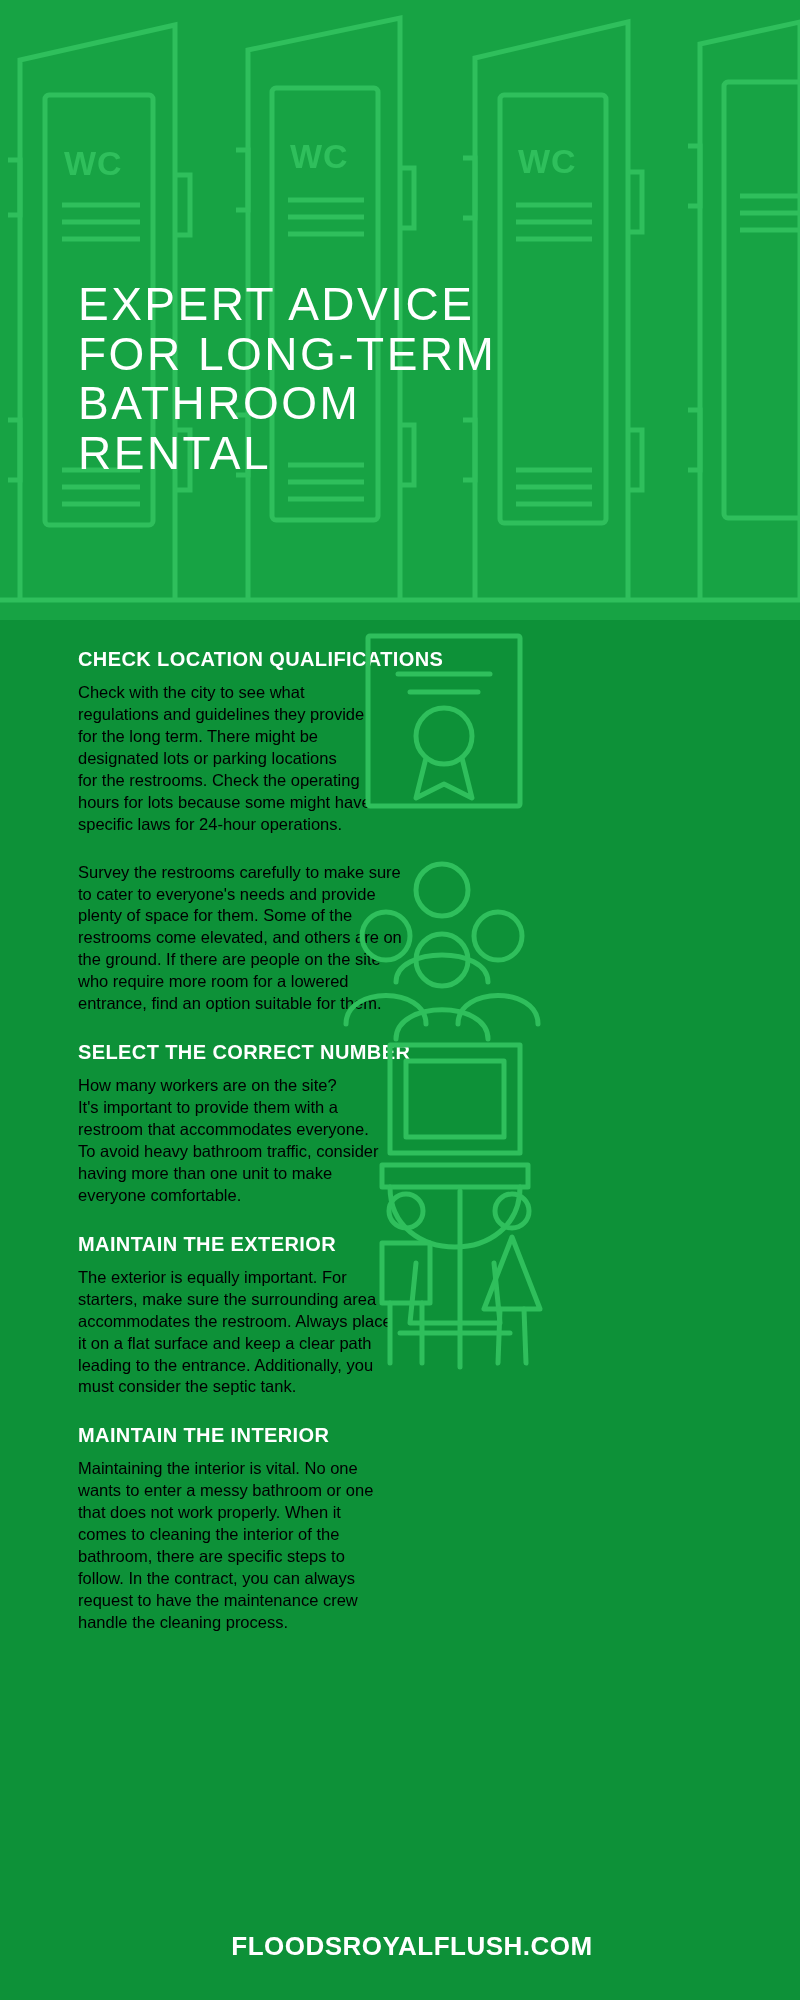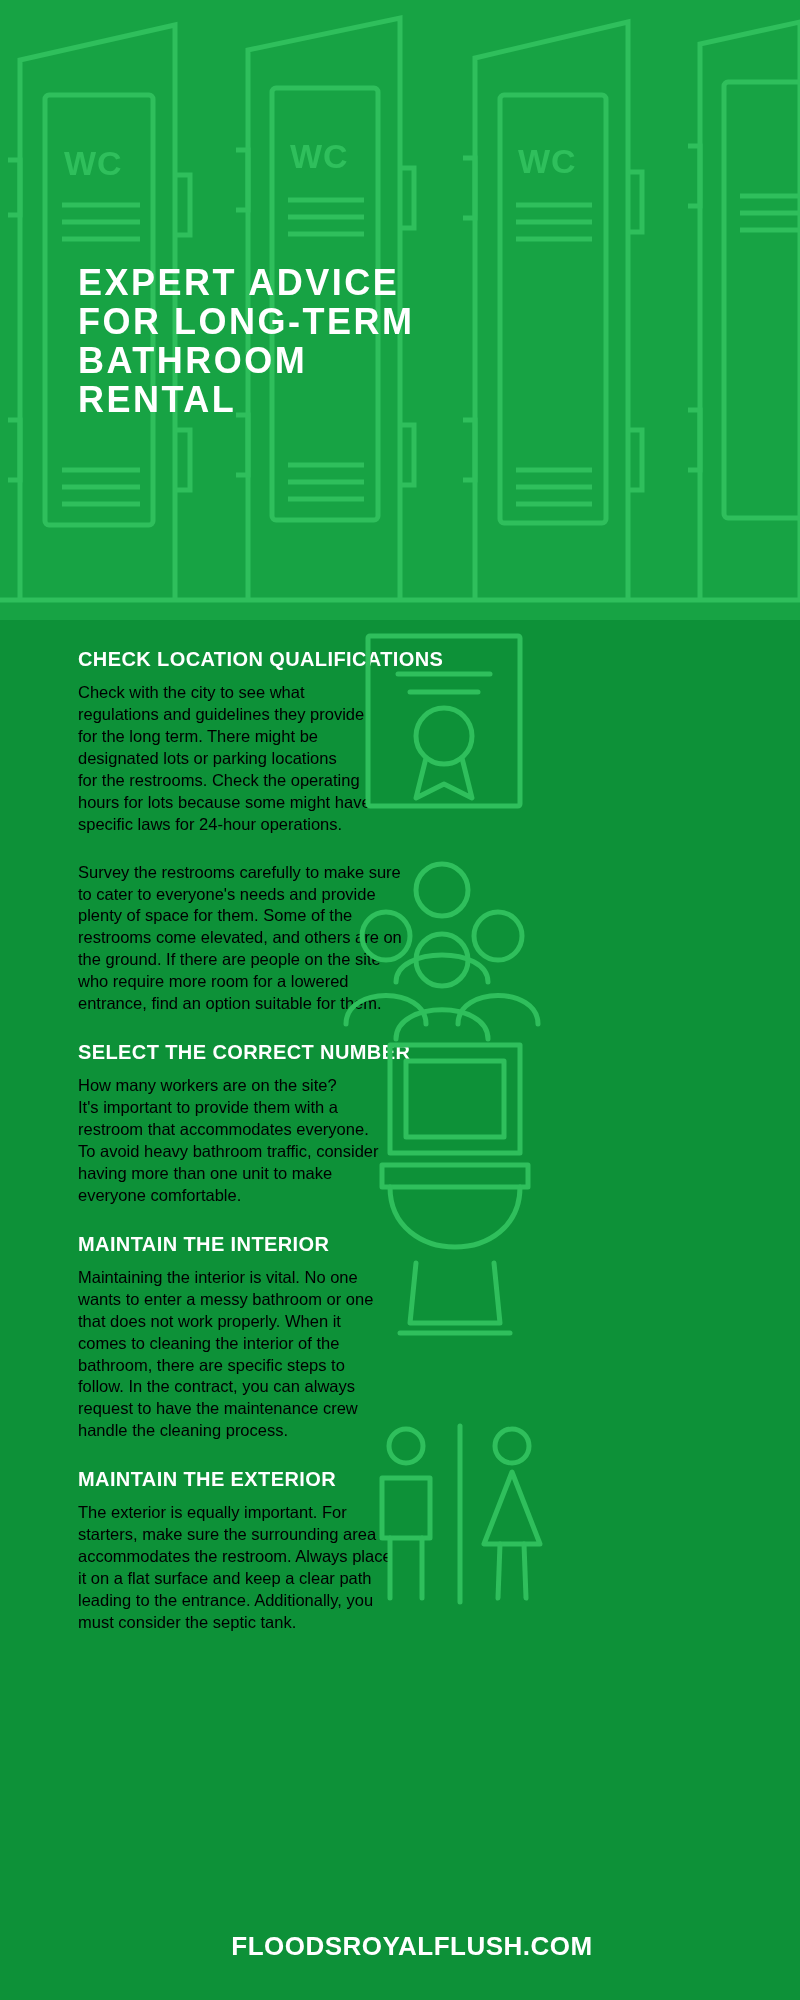--- a/index.html
+++ b/index.html
@@ -28,26 +28,26 @@
   }
   .hero-bg {
     position: absolute;
     inset: 0;
     width: 800px;
     height: 620px;
   }
   #hero-title {
     position: absolute;
     left: 78px;
-    top: 264px;
+    top: 280px;
     width: 660px;
     color: #ffffff;
-    font-size: 36px;
+    font-size: 46px;
     line-height: 1.08;
-    font-weight: bold;
+    font-weight: normal;
     letter-spacing: 2.5px;
     text-transform: uppercase;
     white-space: pre-line;
   }
 
   
   #content {
     position: relative;
     width: 660px;
     padding: 28px 0 0 0;
@@ -228,55 +228,55 @@
           <path d="M46 26 L144 26 L144 102 L46 102 Z"></path>
           <path d="M22 130 L168 130 L168 152 L22 152 Z"></path>
           <path d="M30 152 C30 232 160 232 160 152"></path>
           <path d="M56 228 L50 288 L140 288 L134 228"></path>
           <line x1="40" y1="298" x2="150" y2="298"></line>
         </g>
       </svg>
     </div>
 
     <div class="section">
+      <div class="sec-title">MAINTAIN THE EXTERIOR</div>
+      <div class="sec-body">The exterior is equally important. For
+starters, make sure the surrounding area
+accommodates the restroom. Always place
+it on a flat surface and keep a clear path
+leading to the entrance. Additionally, you
+must consider the septic tank.</div>
+      <svg class="art" style="top:-48px; right:100px;" width="200" height="200" viewBox="0 0 200 200" xmlns="http://www.w3.org/2000/svg">
+        <g stroke="#2fbf5c" stroke-width="5" fill="none" stroke-linecap="round" stroke-linejoin="round">
+          <line x1="100" y1="6" x2="100" y2="182"></line>
+
+          <circle cx="46" cy="26" r="17"></circle>
+          <path d="M22 58 L70 58 L70 118 L22 118 Z"></path>
+          <path d="M30 118 L30 178"></path>
+          <path d="M62 118 L62 178"></path>
+
+          <circle cx="152" cy="26" r="17"></circle>
+          <path d="M152 52 L124 124 L180 124 Z"></path>
+          <path d="M140 124 L138 178"></path>
+          <path d="M164 124 L166 178"></path>
+        </g>
+      </svg>
+    </div>
+
+    <div class="section">
       <div class="sec-title">MAINTAIN THE INTERIOR</div>
       <div class="sec-body">Maintaining the interior is vital. No one
 wants to enter a messy bathroom or one
 that does not work properly. When it
 comes to cleaning the interior of the
 bathroom, there are specific steps to
 follow. In the contract, you can always
 request to have the maintenance crew
 handle the cleaning process.</div>
     </div>
 
-    <div class="section">
-      <div class="sec-title">MAINTAIN THE EXTERIOR</div>
-      <div class="sec-body">The exterior is equally important. For
-starters, make sure the surrounding area
-accommodates the restroom. Always place
-it on a flat surface and keep a clear path
-leading to the entrance. Additionally, you
-must consider the septic tank.</div>
-      <svg class="art" style="top:-48px; right:100px;" width="200" height="200" viewBox="0 0 200 200" xmlns="http://www.w3.org/2000/svg">
-        <g stroke="#2fbf5c" stroke-width="5" fill="none" stroke-linecap="round" stroke-linejoin="round">
-          <line x1="100" y1="6" x2="100" y2="182"></line>
-
-          <circle cx="46" cy="26" r="17"></circle>
-          <path d="M22 58 L70 58 L70 118 L22 118 Z"></path>
-          <path d="M30 118 L30 178"></path>
-          <path d="M62 118 L62 178"></path>
-
-          <circle cx="152" cy="26" r="17"></circle>
-          <path d="M152 52 L124 124 L180 124 Z"></path>
-          <path d="M140 124 L138 178"></path>
-          <path d="M164 124 L166 178"></path>
-        </g>
-      </svg>
-    </div>
-
   </div>
 
   <div id="footer">
     <div id="footer-text">FLOODSROYALFLUSH.COM</div>
   </div>
 
 </div>
 
 </body></html>

